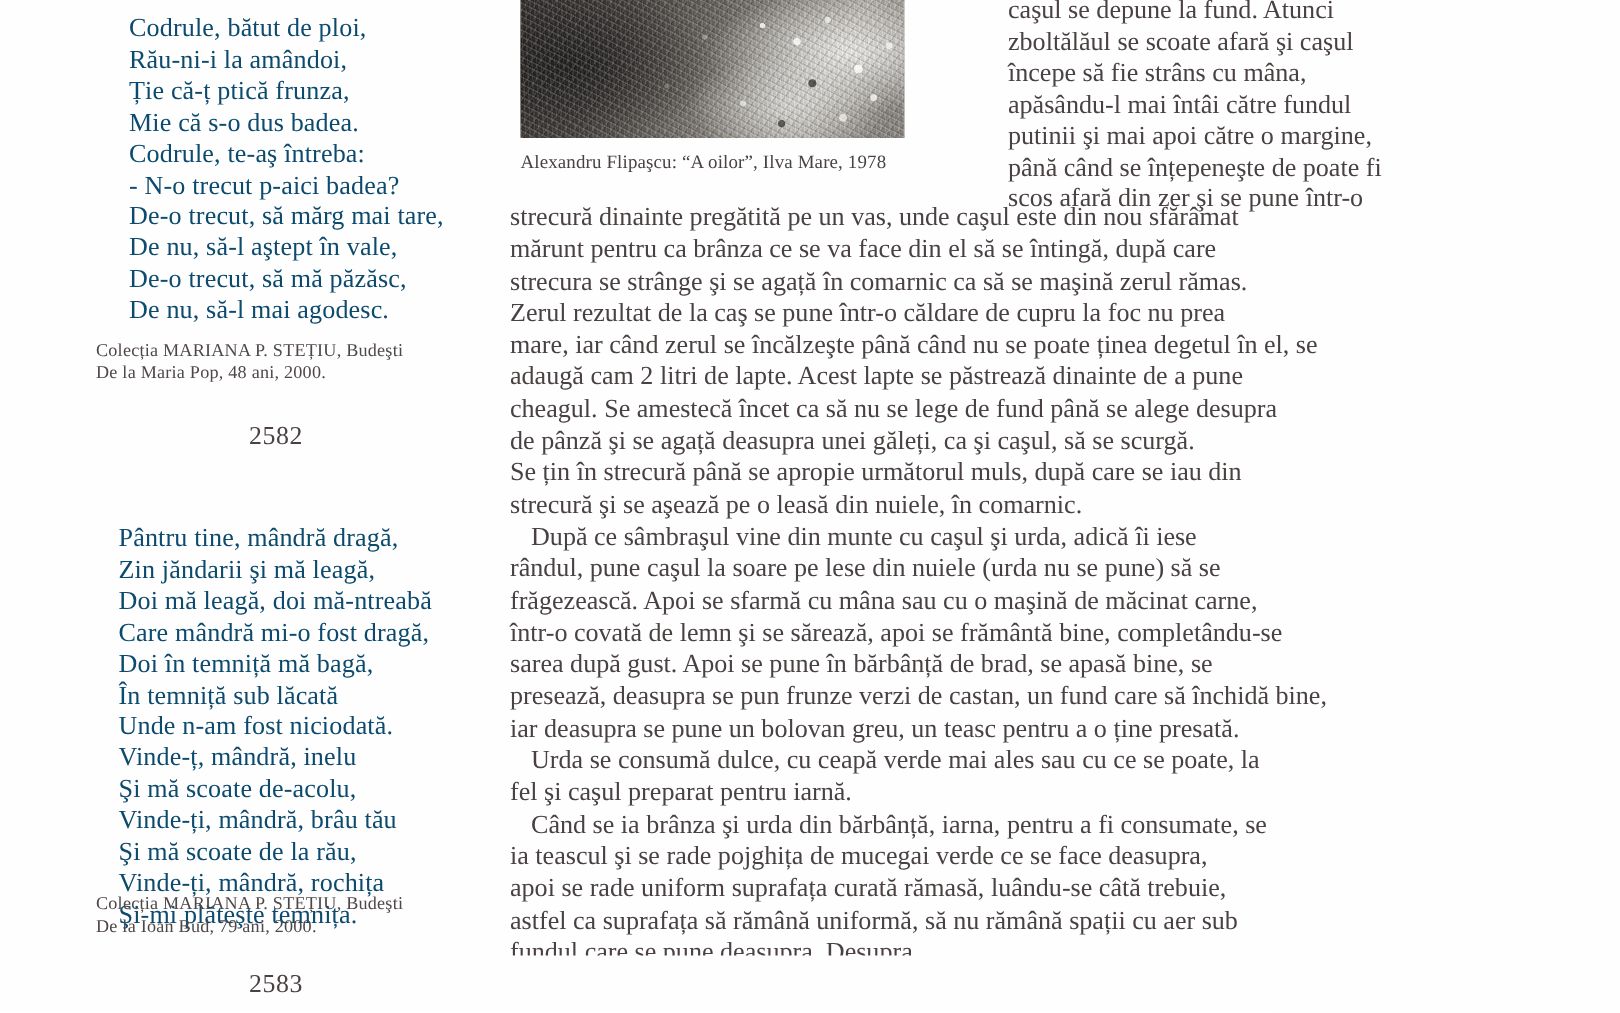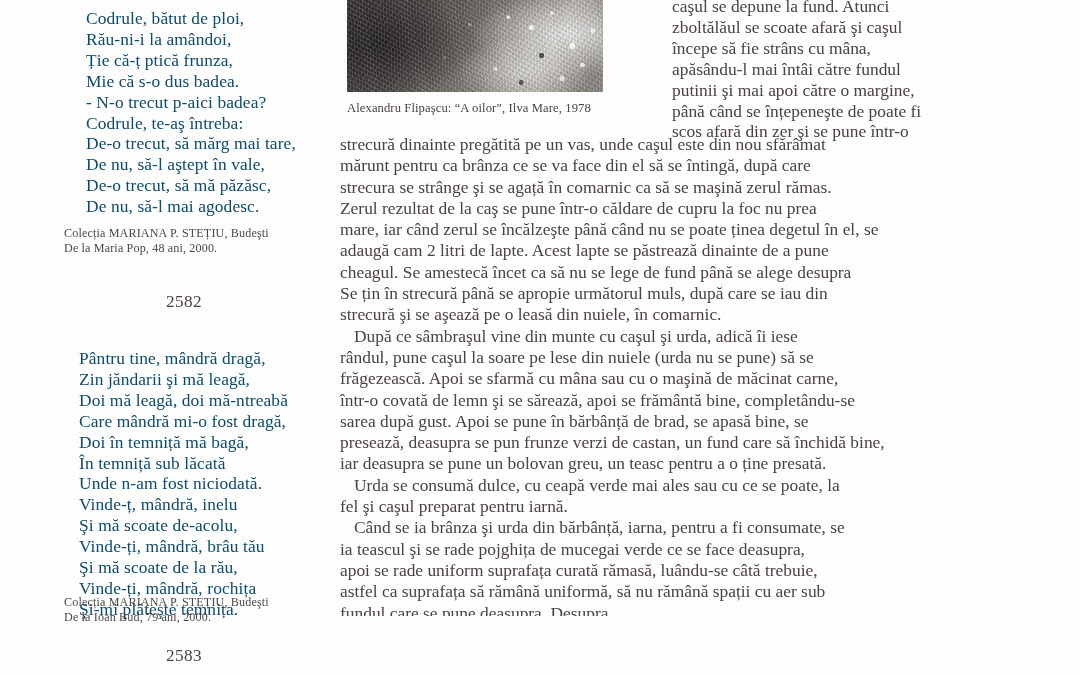--- a/index.html
+++ b/index.html
@@ -55,21 +55,21 @@
     font-size: 17.2px;
     text-align: center;
     color: #4a4242;
     letter-spacing: 0.4px;
   }
 
   
   #poem-1 { position: absolute; left: 22px; top: 8px; }
   #poem-1-attr { position: absolute; left: 0px; top: 226px; }
 
-  #number-2582 { position: absolute; left: 60px; top: 292px; width: 120px; font-family: Liberation Serif, serif; }
+  #number-2582 { position: absolute; left: 60px; top: 281px; width: 120px; font-family: Liberation Serif, serif; }
   #poem-2 { position: absolute; left: 15px; top: 316px; margin-top: 32px; }
   #poem-2-attr { position: absolute; left: 0px; top: 595px; }
   #number-2583 { position: absolute; left: 60px; top: 646px; width: 120px; }
 
   
   #figure {
     position: absolute;
     left: 347px;
     top: -4px;
     width: 256px;
@@ -163,22 +163,22 @@
 
 <div id="page">
 
   <div id="left-column">
 
     <div class="poem" id="poem-1">
       <div class="poem-line">Codrule, bătut de ploi,</div>
       <div class="poem-line">Rău-ni-i la amândoi,</div>
       <div class="poem-line">Ție că-ț ptică frunza,</div>
       <div class="poem-line">Mie că s-o dus badea.</div>
+      <div class="poem-line">Codrule, te-aş întreba:</div>
       <div class="poem-line">- N-o trecut p-aici badea?</div>
-      <div class="poem-line">Codrule, te-aş întreba:</div>
       <div class="poem-line">De-o trecut, să mărg mai tare,</div>
       <div class="poem-line">De nu, să-l aştept în vale,</div>
       <div class="poem-line">De-o trecut, să mă păzăsc,</div>
       <div class="poem-line">De nu, să-l mai agodesc.</div>
     </div>
 
     <div id="poem-1-attr">
       <div class="attribution">Colecția MARIANA P. STEȚIU, Budeşti</div>
       <div class="attribution">De la Maria Pop, 48 ani, 2000.</div>
     </div>
@@ -228,20 +228,21 @@
   </div>
 
   <div id="body-text">
     <div class="line">strecură dinainte pregătită pe un vas, unde caşul este din nou sfărâmat</div>
     <div class="line">mărunt pentru ca brânza ce se va face din el să se întingă, după care</div>
     <div class="line">strecura se strânge şi se agață în comarnic ca să se maşină zerul rămas.</div>
     <div class="line">Zerul rezultat de la caş se pune într-o căldare de cupru la foc nu prea</div>
     <div class="line">mare, iar când zerul se încălzeşte până când nu se poate ținea degetul în el, se</div>
     <div class="line">adaugă cam 2 litri de lapte. Acest lapte se păstrează dinainte de a pune</div>
     <div class="line">cheagul. Se amestecă încet ca să nu se lege de fund până se alege desupra</div>
+    <div class="line">de pânză şi se agață deasupra unei găleți, ca şi caşul, să se scurgă.</div>
     <div class="line">Se țin în strecură până se apropie următorul muls, după care se iau din</div>
     <div class="line">strecură şi se aşează pe o leasă din nuiele, în comarnic.</div>
     <div class="line indent">După ce sâmbraşul vine din munte cu caşul şi urda, adică îi iese</div>
     <div class="line">rândul, pune caşul la soare pe lese din nuiele (urda nu se pune) să se</div>
     <div class="line">frăgezească. Apoi se sfarmă cu mâna sau cu o maşină de măcinat carne,</div>
     <div class="line">într-o covată de lemn şi se sărează, apoi se frământă bine, completându-se</div>
     <div class="line">sarea după gust. Apoi se pune în bărbânță de brad, se apasă bine, se</div>
     <div class="line">presează, deasupra se pun frunze verzi de castan, un fund care să închidă bine,</div>
     <div class="line">iar deasupra se pune un bolovan greu, un teasc pentru a o ține presată.</div>
     <div class="line indent">Urda se consumă dulce, cu ceapă verde mai ales sau cu ce se poate, la</div>

